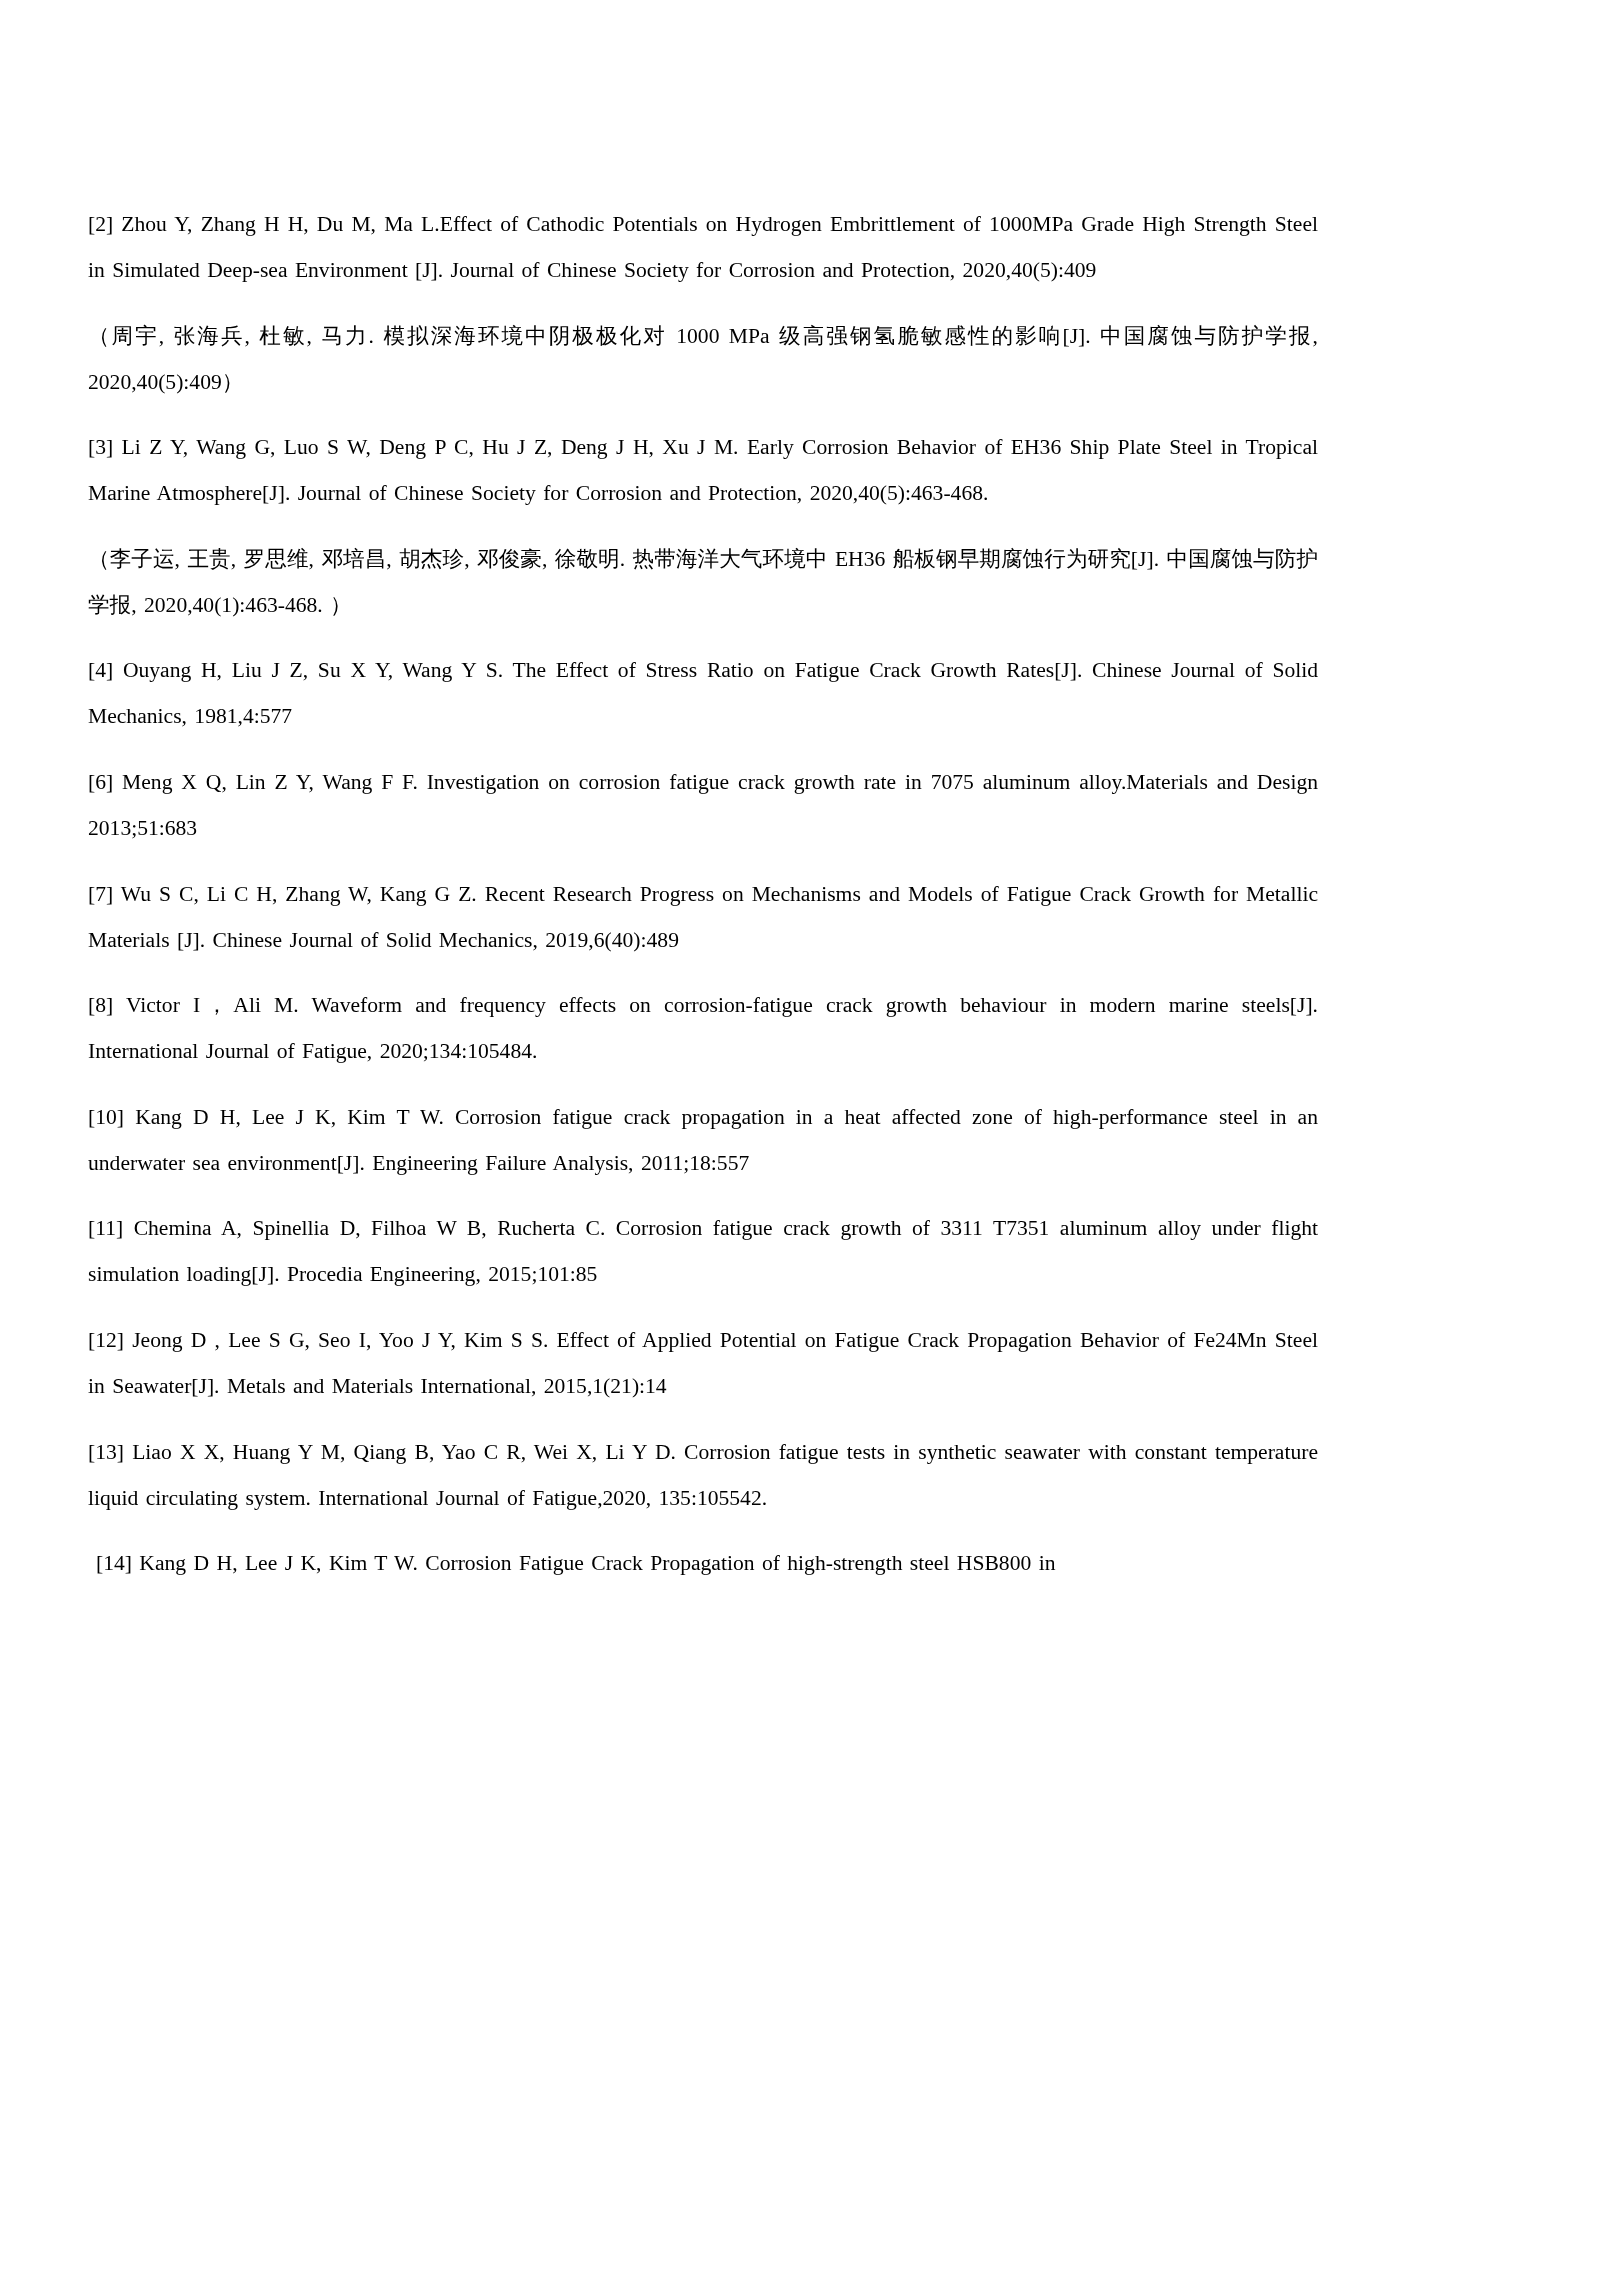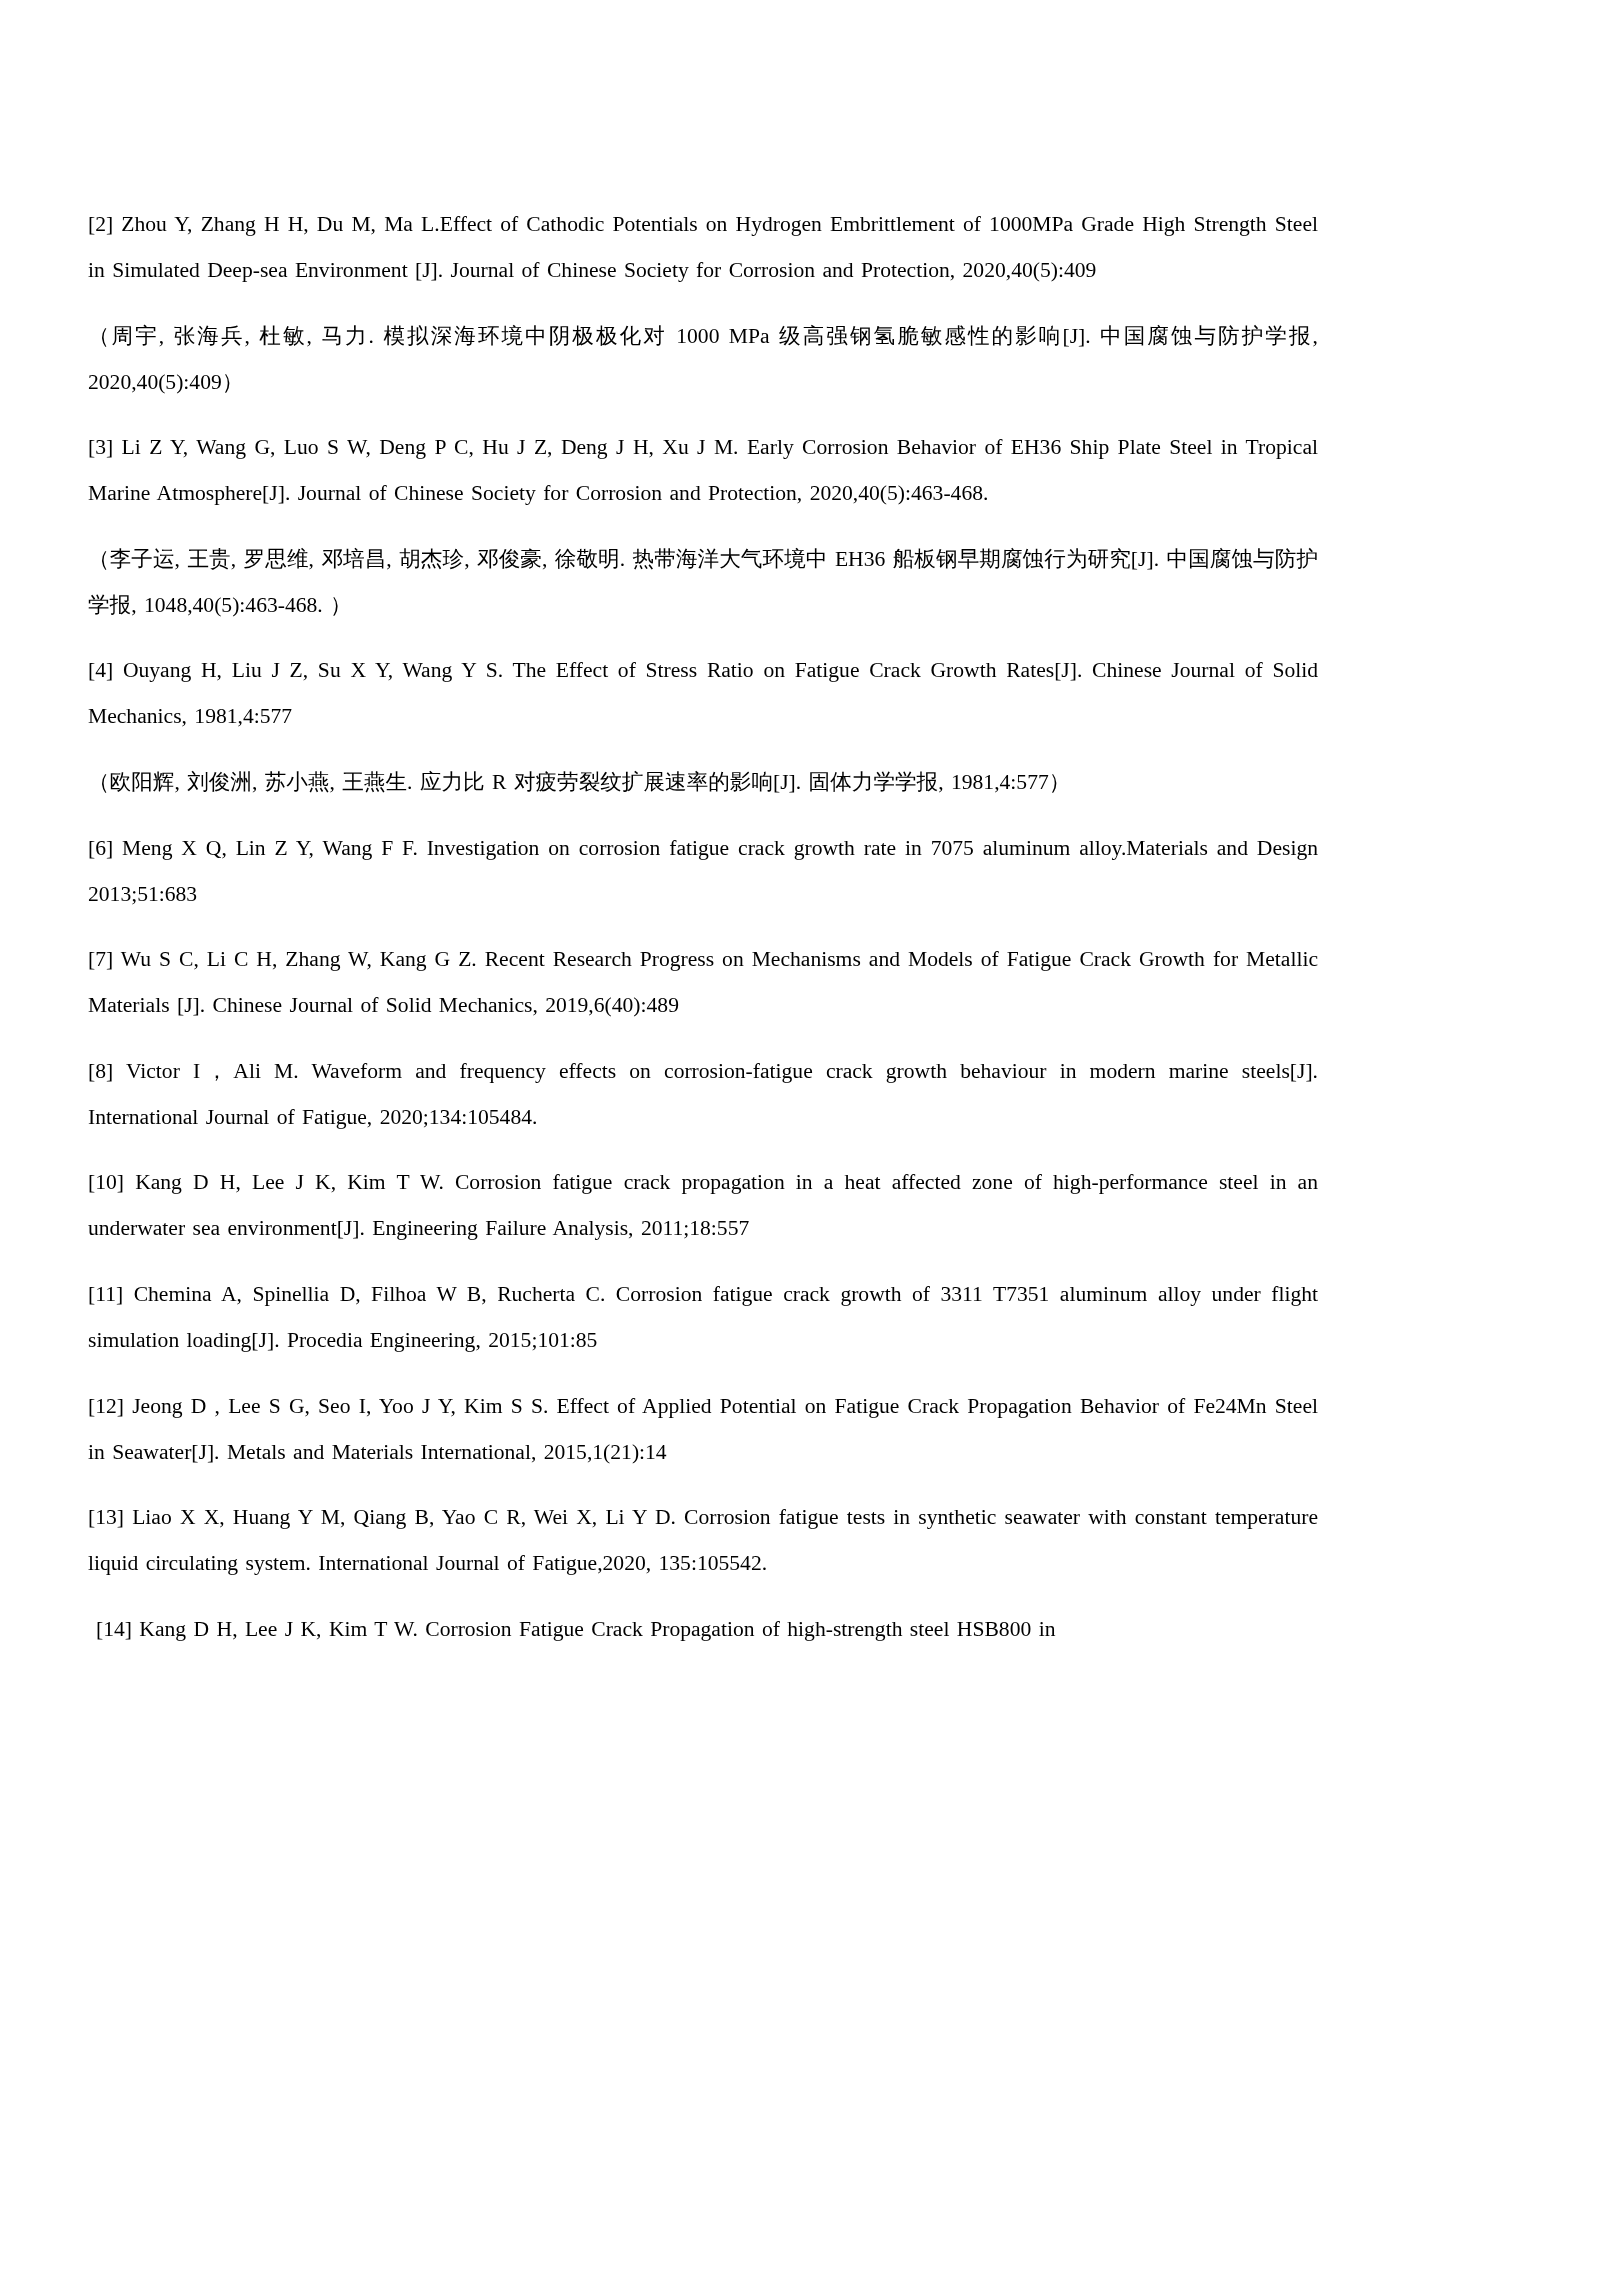--- a/index.html
+++ b/index.html
@@ -41,23 +41,22 @@
   }
 </style>
 </head>
 <body>
 
 <div class="page">
   <div class="refs">
       <div class="para">[2] Zhou Y, Zhang H H, Du M, Ma L.Effect of Cathodic Potentials on Hydrogen Embrittlement of 1000MPa Grade High Strength Steel in Simulated Deep-sea Environment [J]. Journal of Chinese Society for Corrosion and Protection, 2020,40(5):409</div>
       <div class="para">（周宇, 张海兵, 杜敏, 马力. 模拟深海环境中阴极极化对 1000 MPa 级高强钢氢脆敏感性的影响[J]. 中国腐蚀与防护学报, 2020,40(5):409）</div>
       <div class="para">[3] Li Z Y, Wang G, Luo S W, Deng P C, Hu J Z, Deng J H, Xu J M. Early Corrosion Behavior of EH36 Ship Plate Steel in Tropical Marine Atmosphere[J]. Journal of Chinese Society for Corrosion and Protection, 2020,40(5):463-468.</div>
-      <div class="para">（李子运, 王贵, 罗思维, 邓培昌, 胡杰珍, 邓俊豪, 徐敬明. 热带海洋大气环境中 EH36 船板钢早期腐蚀行为研究[J]. 中国腐蚀与防护学报, 1048,40(5):463-468. ）</div>
+      <div class="para">（李子运, 王贵, 罗思维, 邓培昌, 胡杰珍, 邓俊豪, 徐敬明. 热带海洋大气环境中 EH36 船板钢早期腐蚀行为研究[J]. 中国腐蚀与防护学报, 2020,40(1):463-468. ）</div>
       <div class="para">[4] Ouyang H, Liu J Z, Su X Y, Wang Y S. The Effect of Stress Ratio on Fatigue Crack Growth Rates[J]. Chinese Journal of Solid Mechanics, 1981,4:577</div>
-      <div class="para">（欧阳辉, 刘俊洲, 苏小燕, 王燕生. 应力比 R 对疲劳裂纹扩展速率的影响[J]. 固体力学学报, 1981,4:577）</div>
       <div class="para">[6] Meng X Q, Lin Z Y, Wang F F. Investigation on corrosion fatigue crack growth rate in 7075 aluminum alloy.Materials and Design 2013;51:683</div>
       <div class="para">[7] Wu S C, Li C H, Zhang W, Kang G Z. Recent Research Progress on Mechanisms and Models of Fatigue Crack Growth for Metallic Materials [J]. Chinese Journal of Solid Mechanics, 2019,6(40):489</div>
       <div class="para">[8] Victor I，Ali M. Waveform and frequency effects on corrosion-fatigue crack growth behaviour in modern marine steels[J]. International Journal of Fatigue, 2020;134:105484.</div>
       <div class="para">[10] Kang D H, Lee J K, Kim T W. Corrosion fatigue crack propagation in a heat affected zone of high-performance steel in an underwater sea environment[J]. Engineering Failure Analysis, 2011;18:557</div>
       <div class="para">[11] Chemina A, Spinellia D, Filhoa W B, Rucherta C. Corrosion fatigue crack growth of 3311 T7351 aluminum alloy under flight simulation loading[J]. Procedia Engineering, 2015;101:85</div>
       <div class="para">[12] Jeong D , Lee S G, Seo I, Yoo J Y, Kim S S. Effect of Applied Potential on Fatigue Crack Propagation Behavior of Fe24Mn Steel in Seawater[J]. Metals and Materials International, 2015,1(21):14</div>
       <div class="para">[13] Liao X X, Huang Y M, Qiang B, Yao C R, Wei X, Li Y D. Corrosion fatigue tests in synthetic seawater with constant temperature liquid circulating system. International Journal of Fatigue,2020, 135:105542.</div>
       <div class="para">[14] Kang D H, Lee J K, Kim T W. Corrosion Fatigue Crack Propagation of high-strength steel HSB800 in</div>
     </div>
 </div>

